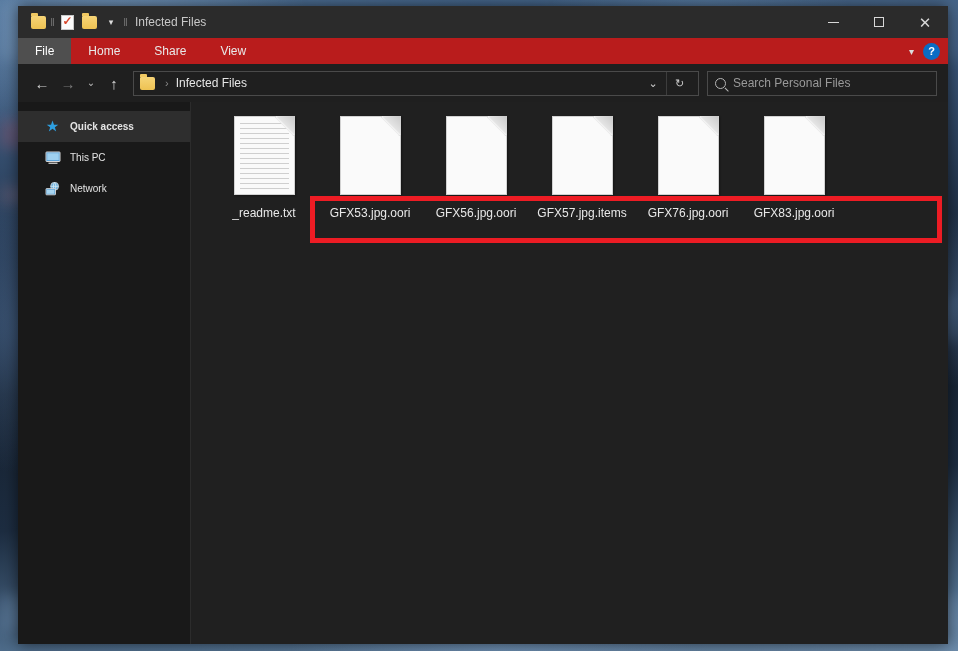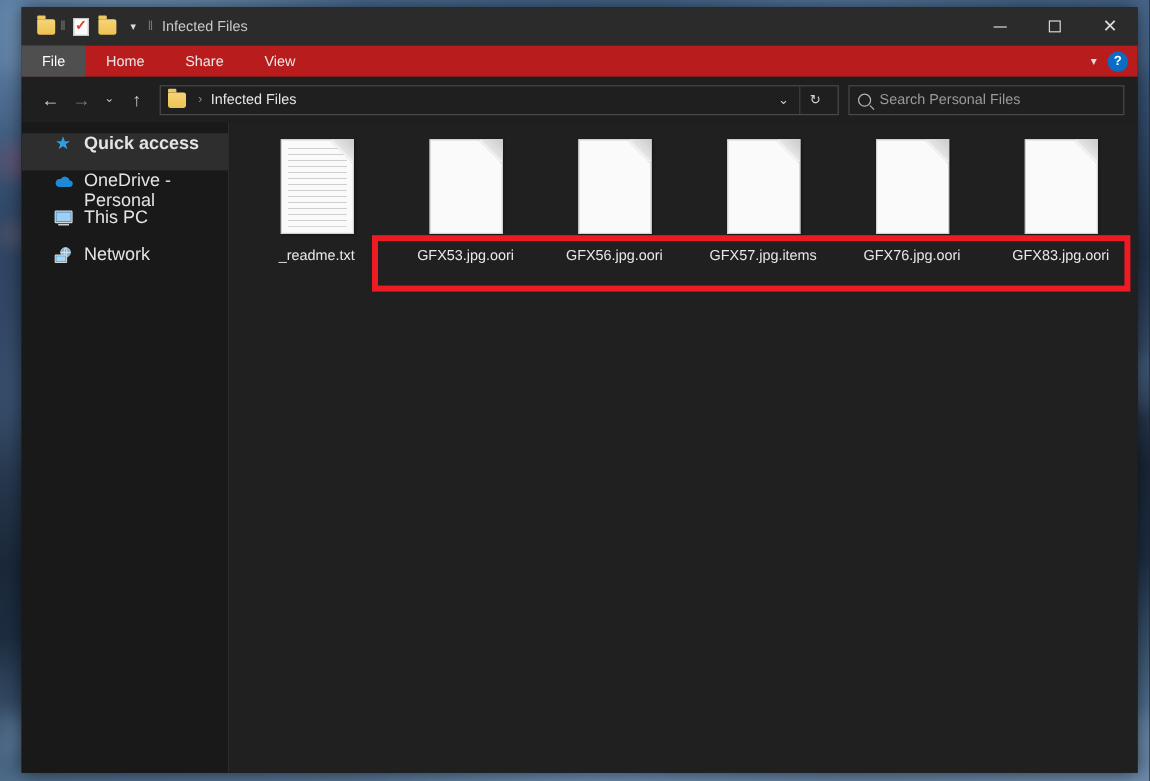--- a/index.html
+++ b/index.html
@@ -164,32 +164,32 @@
   .search-ph { color: #9a9a9a; font-size: 12px; }
 
   
   .wbody { flex: 1 1 auto; display: flex; min-height: 0; }
   .sidebar {
     width: 173px; flex: 0 0 173px; background: #191919;
     border-right: 1px solid #2c2c2c;
     padding-top: 9px;
   }
   .nav-item {
-    height: 31px; display: flex; 
-    padding-left: 26px; gap: 9px; color: #e4e4e4; font-size: 15px;
+    height: 31px; display: flex; align-items: center;
+    padding-left: 26px; gap: 9px; color: #e4e4e4; font-size: 10px;
   }
   .nav-item.selected { background: #2e2e2e; font-weight: bold; }
   .ni-ico { width: 17px; height: 17px; display: flex; align-items: center; justify-content: center; flex: 0 0 17px; }
 
   .content {
     flex: 1 1 auto; background: #202020;
     position: relative; overflow: hidden;
   }
   .file-grid {
-    display: flex; padding: 12px 0 0 20px; gap: 18px;
+    display: flex; padding: 12px 0 0 20px; gap: 0;
   }
   .file-tile {
     width: 106px;
     display: flex; flex-direction: column; align-items: center;
     padding-top: 2px;
   }
   .doc-ico {
     width: 61px; height: 79px; position: relative;
     background: #fafafa;
     border: 1px solid #d2d2d2;
@@ -345,28 +345,20 @@
 
       <div class="nav-item selected">
         <span class="ni-ico">
           <svg width="15" height="15" viewBox="0 0 16 16">
               <path d="M8 1.6 L9.6 6 L14.2 6 L10.5 8.8 L11.9 13.2 L8 10.5 L4.1 13.2 L5.5 8.8 L1.8 6 L6.4 6 Z" fill="#2e9fe0"></path>
             </svg>
         </span>
         <span>Quick access</span>
       </div>
 
-      <div class="nav-item">
-        <span class="ni-ico">
-          <svg width="16" height="12" viewBox="0 0 20 13">
-            <path d="M5 12.5h11a3.4 3.4 0 0 0 .3-6.8A5 5 0 0 0 7 4.3 3.8 3.8 0 0 0 5 12.5z" fill="#1e8ad6"></path>
-          </svg>
-        </span>
-        <span>OneDrive - Personal</span>
-      </div>
 
       <div class="nav-item">
         <span class="ni-ico">
           <svg width="16" height="14" viewBox="0 0 16 14">
             <rect x="1" y="1" width="14" height="9.5" rx="0.6" fill="#4a97d2" stroke="#d8d8d8" stroke-width="1"></rect>
             <rect x="2.2" y="2.2" width="11.6" height="7" fill="#9fd0ef"></rect>
             <rect x="3.5" y="11.6" width="9" height="1.3" fill="#d0d0d0"></rect>
           </svg>
         </span>
         <span>This PC</span>

